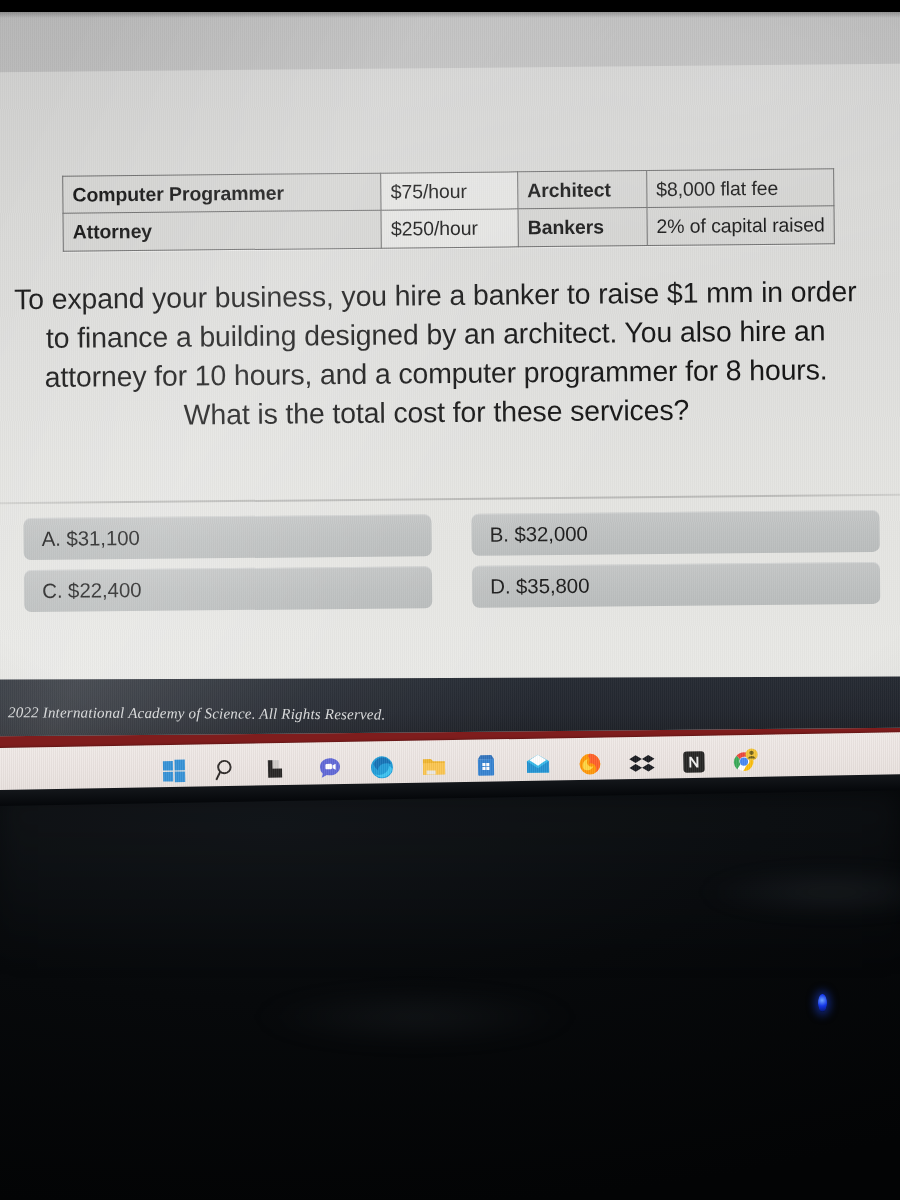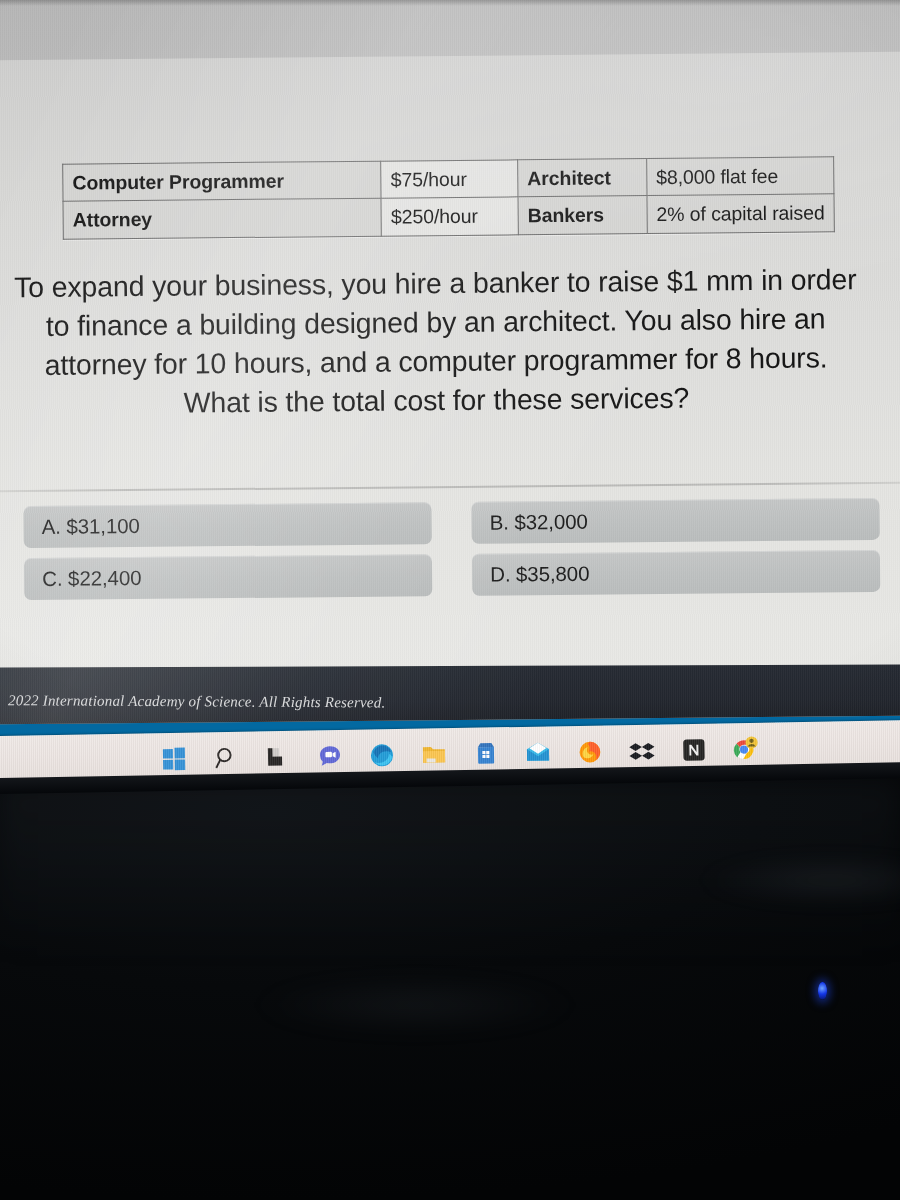--- a/index.html
+++ b/index.html
@@ -4,21 +4,21 @@
 <title>Quiz Screenshot</title>
 <style>
   html,body{margin:0;padding:0;}
   body{
     width:900px;height:1200px;overflow:hidden;position:relative;
     background:#000;
     font-family:"Liberation Sans", sans-serif;
   }
 
   
-  #photo{position:absolute;inset:0;overflow:hidden;background:#0369a1;}
+  #photo{position:absolute;inset:0;overflow:hidden;background:#7f1d1d;margin-top:12px;}
 
   
   .dark-field{
     position:absolute;left:0;top:770px;width:900px;height:430px;
     background:
       radial-gradient(120% 90% at 30% 10%, #0d1013 0%, #07090b 45%, #030405 100%);
   }
   .dark-sheen{
     position:absolute;left:0;top:780px;width:900px;height:260px;
     background:linear-gradient(180deg, rgba(70,80,92,.10), rgba(20,24,30,0) 70%);

